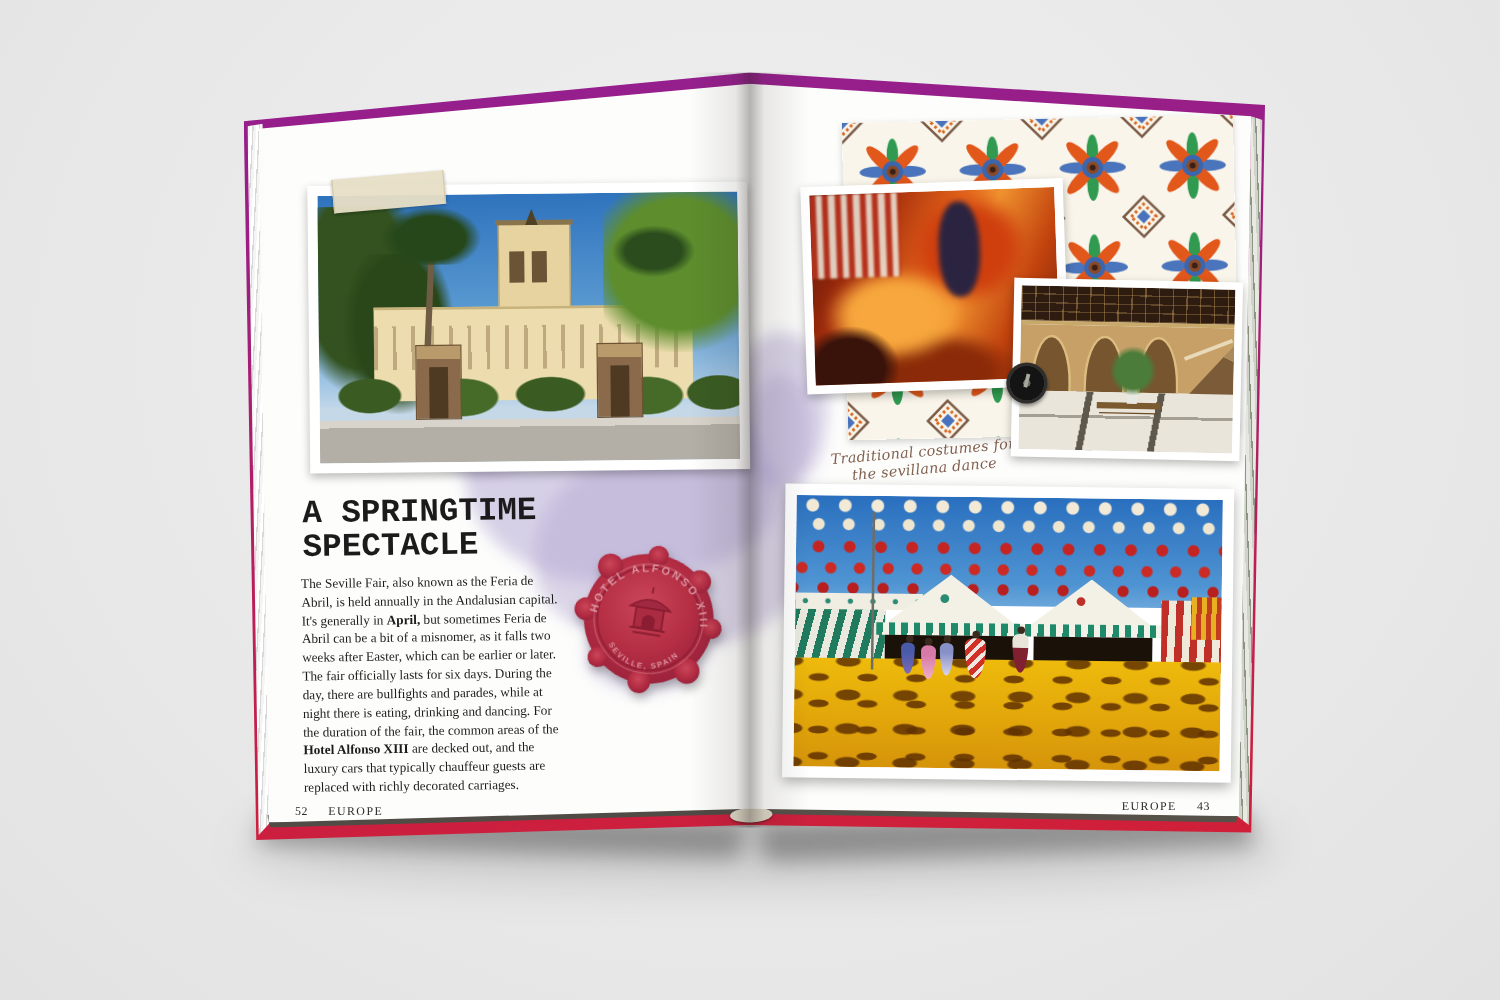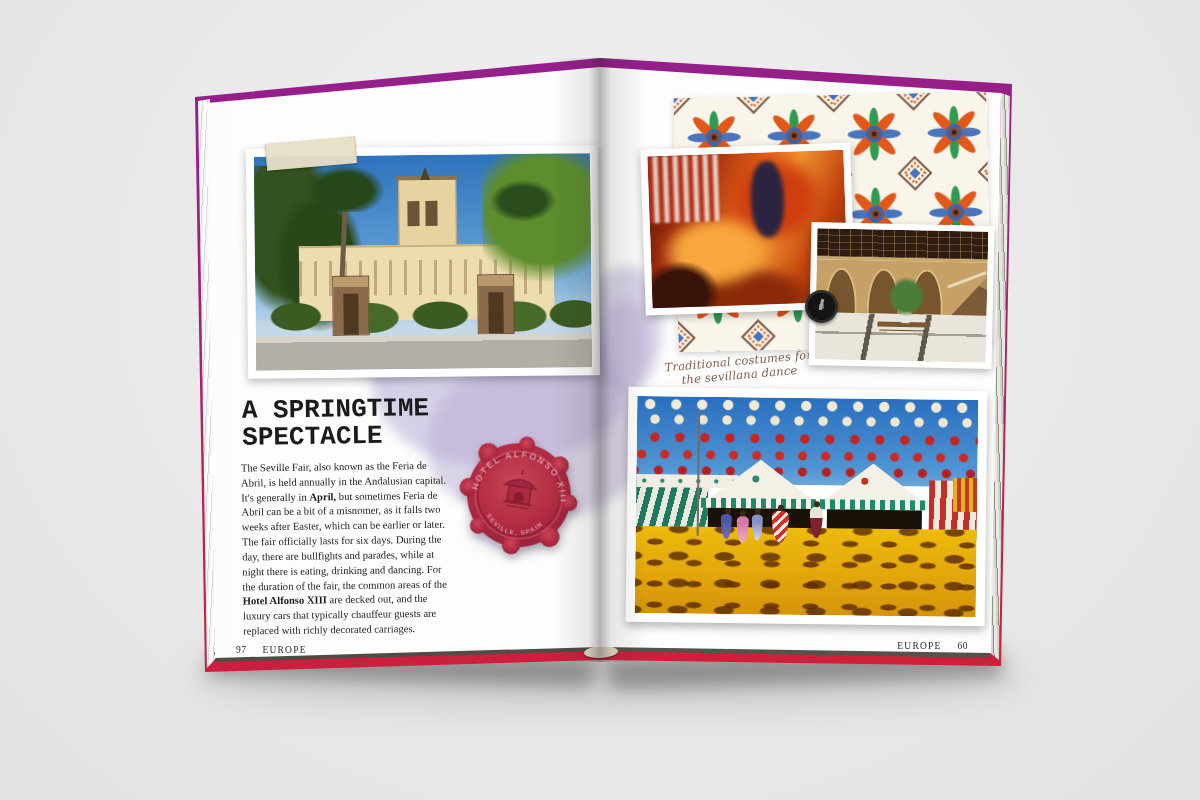--- a/index.html
+++ b/index.html
@@ -270,21 +270,21 @@
     <g transform="translate(60,59)">
       <path d="M -16,-7 Q 0,-21 16,-7 Z" fill="#a02840" stroke="#8a1d31" stroke-width="1.2"></path>
       <line x1="0" y1="-19" x2="0" y2="-24" stroke="#8a1d31" stroke-width="1.4"></line>
       <rect x="-11" y="-7" width="22" height="16" fill="#ab2b42" stroke="#8a1d31" stroke-width="1.4"></rect>
       <path d="M -5,9 L -5,1 Q 0,-5 5,1 L 5,9 Z" fill="#8a1d31"></path>
       <line x1="-14" y1="9.5" x2="14" y2="9.5" stroke="#8a1d31" stroke-width="1.6"></line>
       <line x1="-11" y1="13" x2="11" y2="13" stroke="#8a1d31" stroke-width="1.4"></line>
     </g>
   </svg>
 
-  <div class="abs footer footer-left txt"><span class="pagenum">97</span><span class="gap"></span><span>EUROPE</span></div>
+  <div class="abs footer footer-left txt"><span class="pagenum">52</span><span class="gap"></span><span>EUROPE</span></div>
 
   <svg class="abs tiles" viewBox="0 0 313 254" xmlns="http://www.w3.org/2000/svg">
     <defs>
       <pattern id="tilePat" patternUnits="userSpaceOnUse" width="80" height="80">
         <rect width="80" height="80" fill="#f9f5ea"></rect>
         <g>
           <ellipse cx="53" cy="40" rx="13.5" ry="4.6" fill="#4a74bc"></ellipse>
           <ellipse cx="27" cy="40" rx="13.5" ry="4.6" fill="#4a74bc"></ellipse>
           <ellipse cx="40" cy="53" rx="4.6" ry="13.5" fill="#2f9a50"></ellipse>
           <ellipse cx="40" cy="27" rx="4.6" ry="13.5" fill="#2f9a50"></ellipse>
@@ -374,16 +374,16 @@
       </div>
       <div class="abs fr-ground"></div>
       <div class="abs fg fg1"></div>
       <div class="abs fg fg2"></div>
       <div class="abs fg fg3"></div>
       <div class="abs fg fg4"></div>
       <div class="abs fg fg5"></div>
     </div>
   </div>
 
-  <div class="abs footer footer-right txt"><span>EUROPE</span><span class="gap"></span><span class="pagenum">60</span></div>
+  <div class="abs footer footer-right txt"><span>EUROPE</span><span class="gap"></span><span class="pagenum">43</span></div>
 
   <div class="abs gutter"></div>
 </div>
 
 </body></html>

